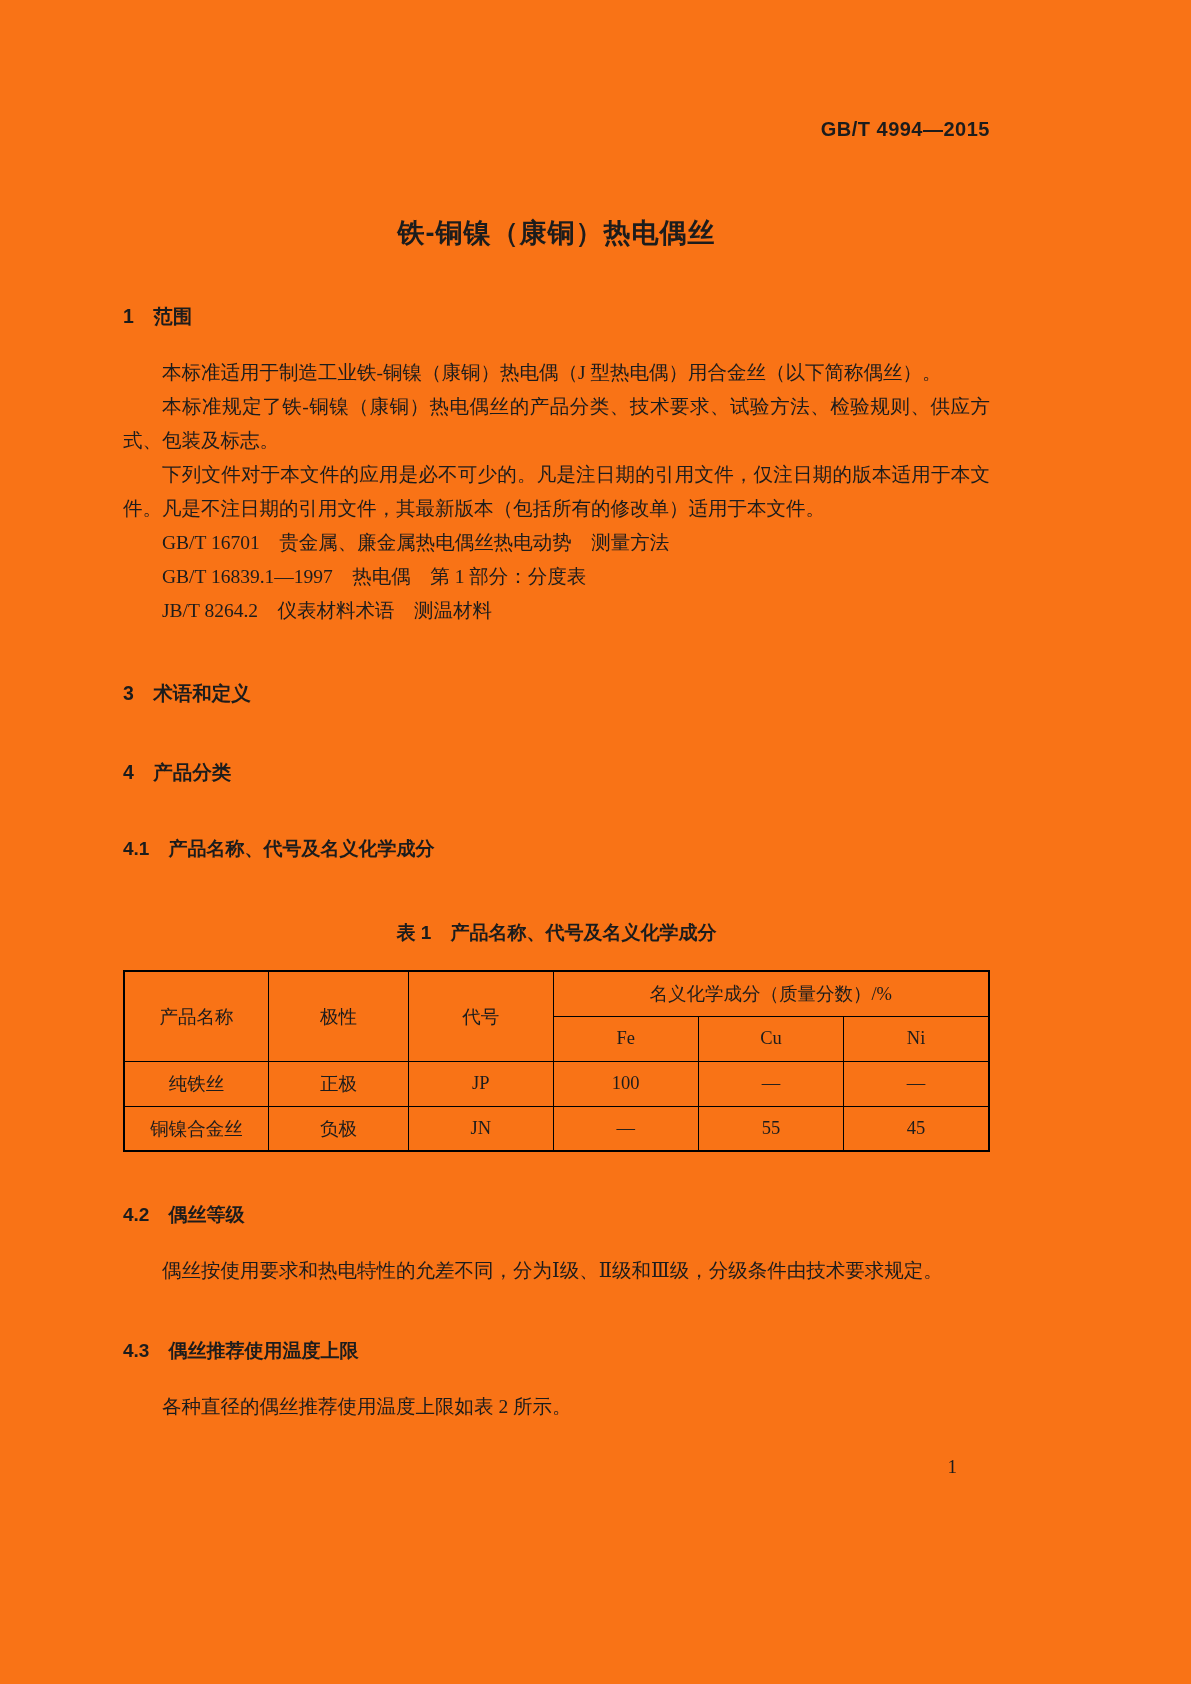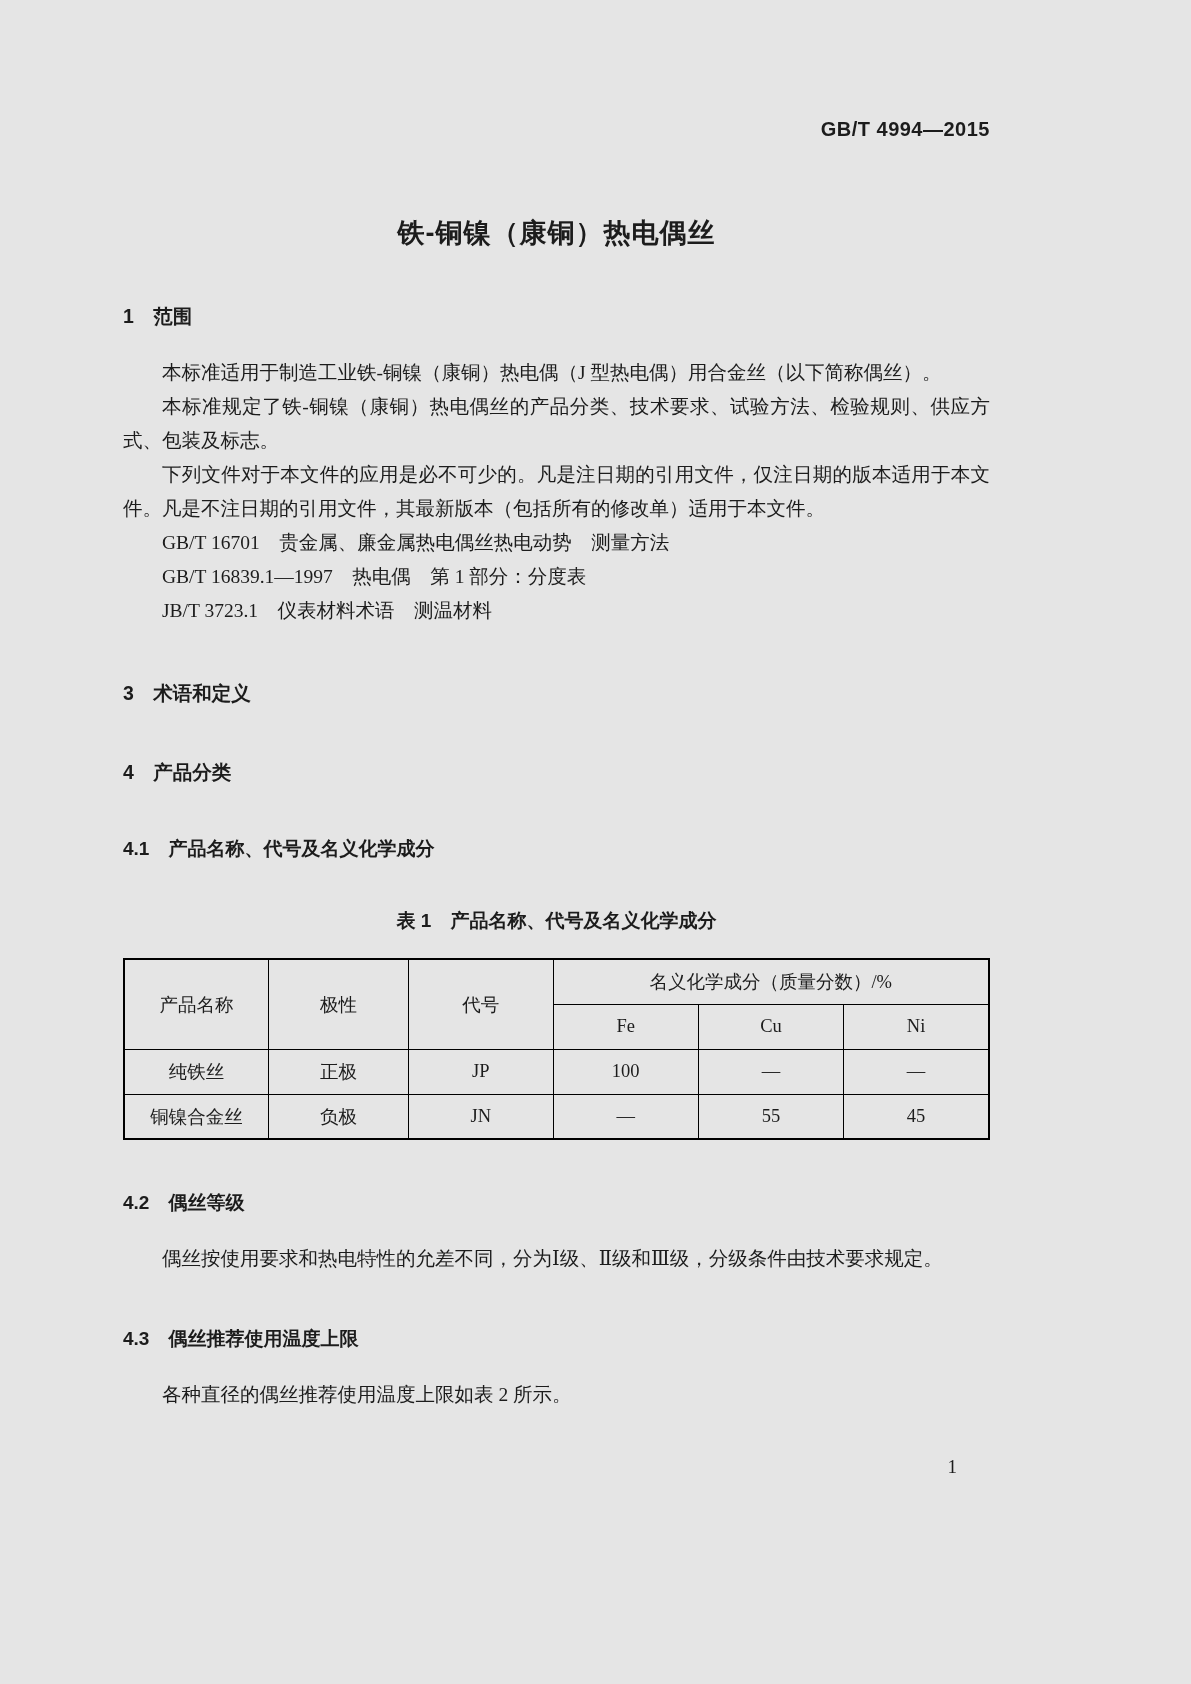--- a/index.html
+++ b/index.html
@@ -2,21 +2,21 @@
 <html><head>
 <meta charset="utf-8">
 <style>
   * { box-sizing: border-box; }
   html, body { margin: 0; padding: 0; background: #ffffff; }
   .page {
     position: relative;
     width: 1191px;
     height: 1684px;
     margin: 0 auto;
-    background: #e5e5e5;
+    background: #f97316;
     color: #1c1c1c;
     font-family: "Liberation Serif", "DejaVu Serif", serif;
     padding: 118px 201px 0 123px;
     overflow: hidden;
   }
   .doc-number {
     text-align: right;
     font-family: "Liberation Sans", "DejaVu Sans", sans-serif;
     font-weight: bold;
     font-size: 20px;
@@ -50,21 +50,21 @@
     text-align: justify;
   }
   p.body + p.body { margin-top: 0; }
   .ref-line {
     margin: 0;
     padding-left: 2em;
     font-size: 19.5px;
     line-height: 34px;
   }
   .table-caption {
-    margin-top: 46px;
+    margin-top: 58px;
     text-align: center;
     font-family: "Liberation Sans", "DejaVu Sans", sans-serif;
     font-weight: bold;
     font-size: 19px;
   }
   table.tbl {
     margin-top: 24px;
     width: 100%;
     border-collapse: collapse;
     border: 2px solid #000;
@@ -93,21 +93,21 @@
 
   <div class="doc-title">铁-铜镍（康铜）热电偶丝</div>
 
   <div class="sec-heading">1　范围</div>
   <p class="body">本标准适用于制造工业铁-铜镍（康铜）热电偶（J 型热电偶）用合金丝（以下简称偶丝）。</p>
   <p class="body">本标准规定了铁-铜镍（康铜）热电偶丝的产品分类、技术要求、试验方法、检验规则、供应方式、包装及标志。</p>
 
   <p class="body">下列文件对于本文件的应用是必不可少的。凡是注日期的引用文件，仅注日期的版本适用于本文件。凡是不注日期的引用文件，其最新版本（包括所有的修改单）适用于本文件。</p>
   <p class="ref-line">GB/T 16701　贵金属、廉金属热电偶丝热电动势　测量方法</p>
   <p class="ref-line">GB/T 16839.1—1997　热电偶　第 1 部分：分度表</p>
-  <p class="ref-line">JB/T 3723.1　仪表材料术语　测温材料</p>
+  <p class="ref-line">JB/T 8264.2　仪表材料术语　测温材料</p>
 
   <div class="sec-heading">3　术语和定义</div>
 
   <div class="sec-heading">4　产品分类</div>
 
   <div class="sub-heading">4.1　产品名称、代号及名义化学成分</div>
 
   <div class="table-caption">表 1　产品名称、代号及名义化学成分</div>
   <table class="tbl">
     <colgroup>

